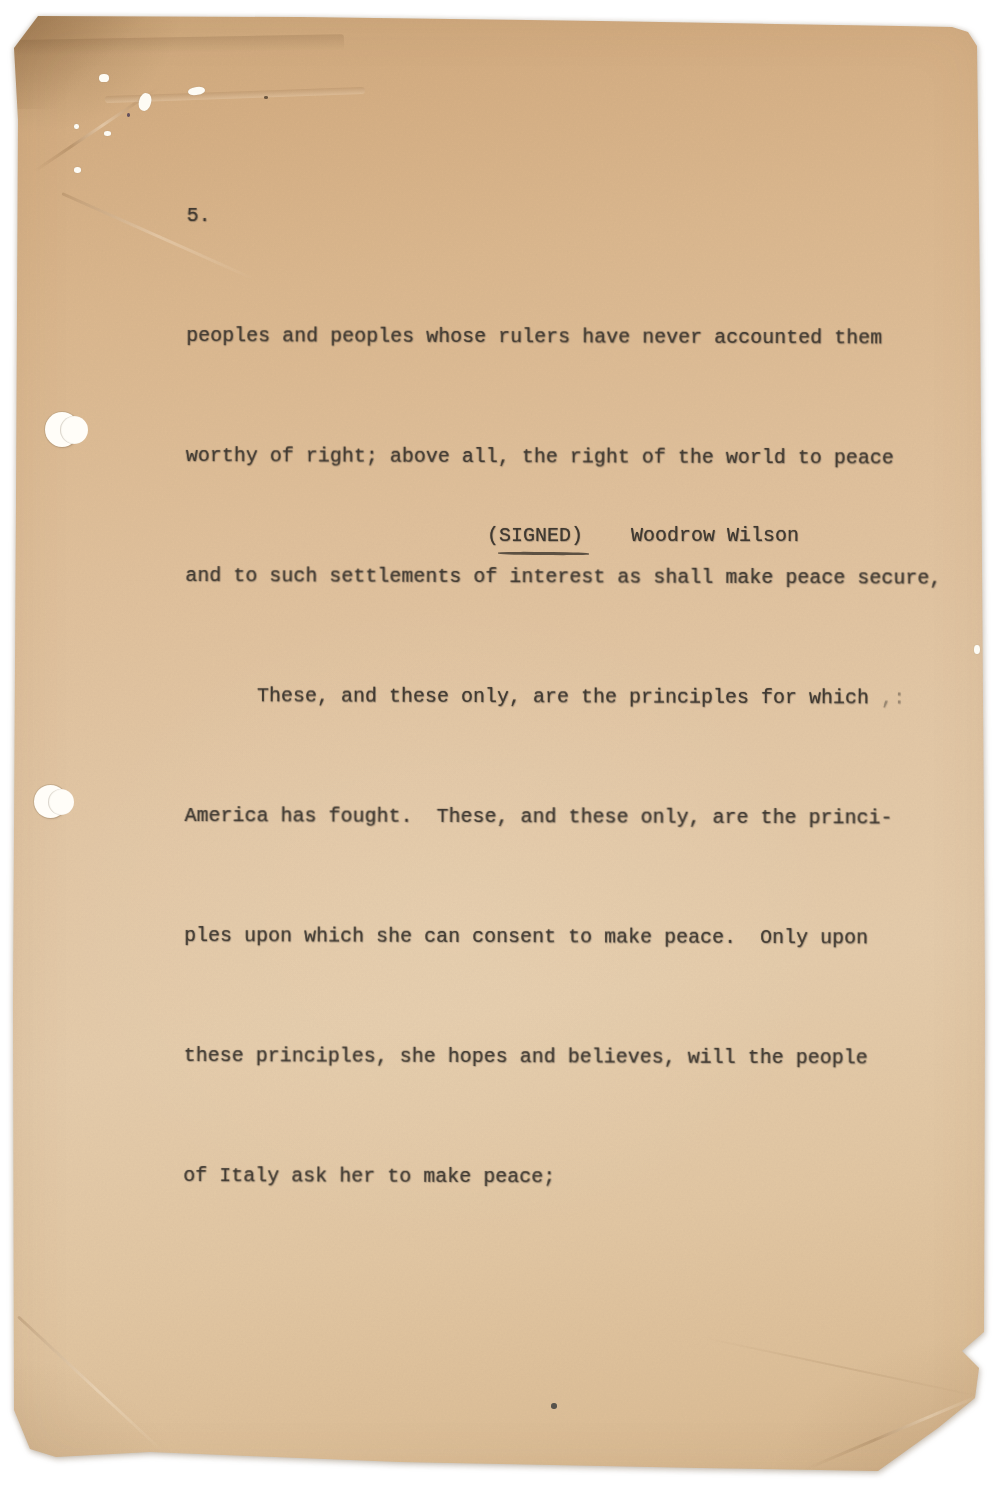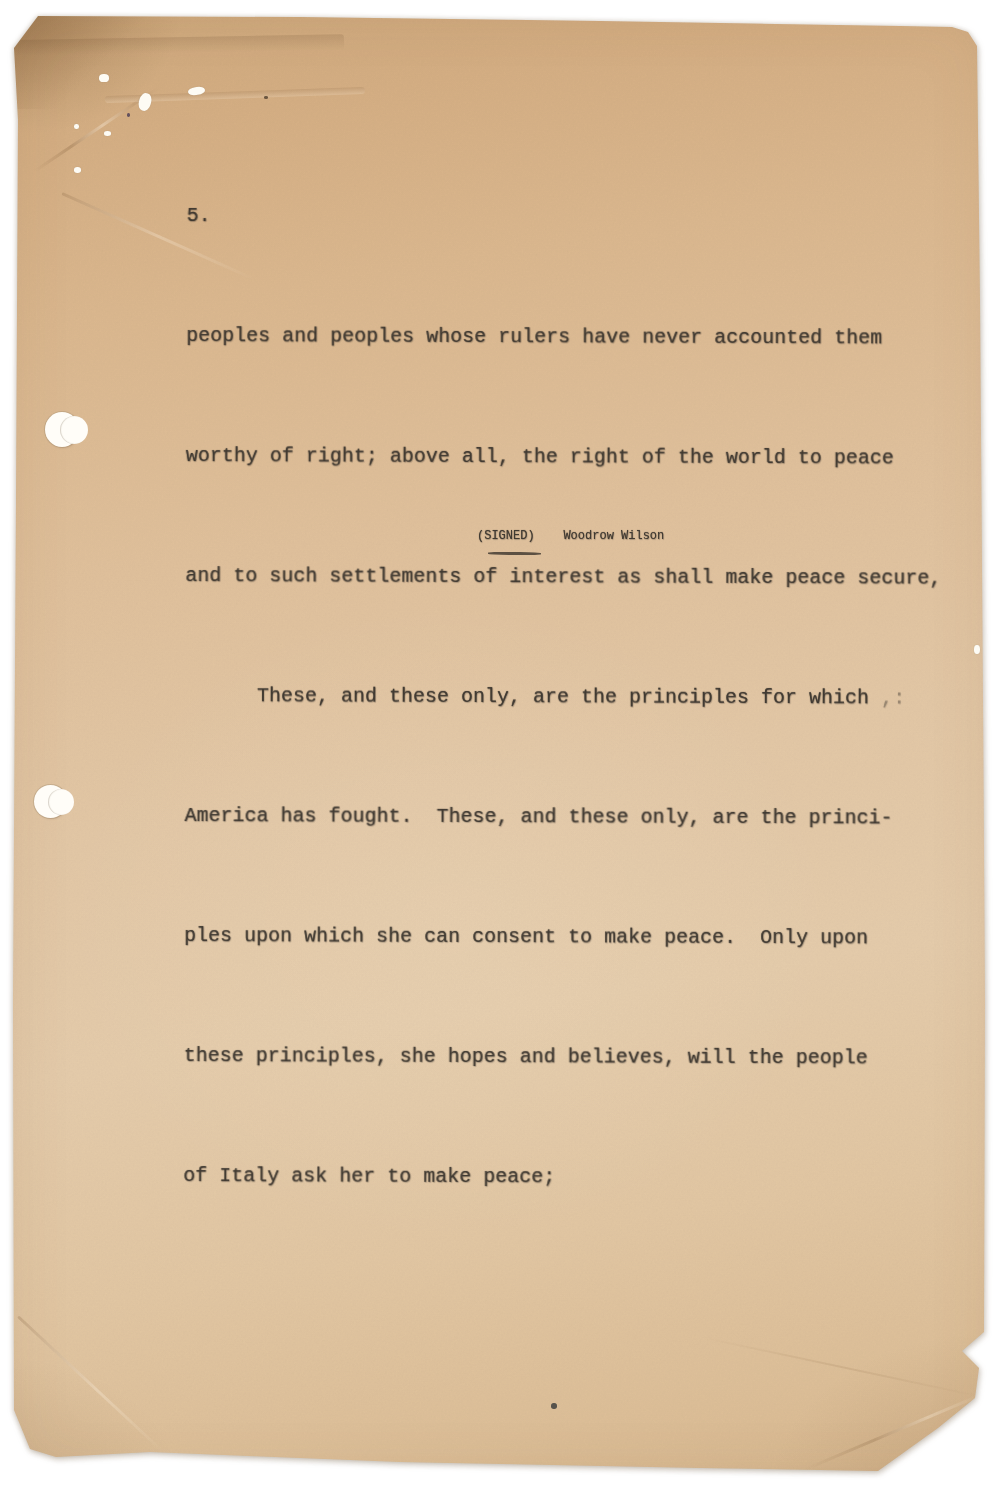--- a/index.html
+++ b/index.html
@@ -93,22 +93,22 @@
     text-shadow: 0 0 1px rgba(53,48,42,0.75), 0.6px 0.8px 1px rgba(53,48,42,0.30);
     filter: blur(0.2px);
     opacity: 0.93;
     transform: rotate(0.2deg); transform-origin: left top;
   }
   .tline { height: 40px; }
   .tline:nth-child(odd) { transform: translateY(0.4px); }
   .stray { opacity: .45; padding-left: 12px; }
 
   .sig-line {
-    position: absolute; left: 477px; top: 516px;
-    font-size: 12px; line-height: 40px; white-space: pre;
+    position: absolute; left: 487px; top: 516px;
+    font-size: 20px; line-height: 40px; white-space: pre;
     color: var(--ink, #35302a);
     text-shadow: 0 0 1px rgba(53,48,42,0.75), 0.6px 0.8px 1px rgba(53,48,42,0.30);
     filter: blur(0.2px); opacity: 0.93;
   }
   .sig-label { position: relative; display: inline-block; }
   .sig-label::after {
     content: ""; position: absolute; left: 11px; right: -6px; bottom: 2px; height: 2.5px;
     background: rgba(48,42,36,0.8); border-radius: 40%; transform: rotate(0.5deg);
   }
 </style>

